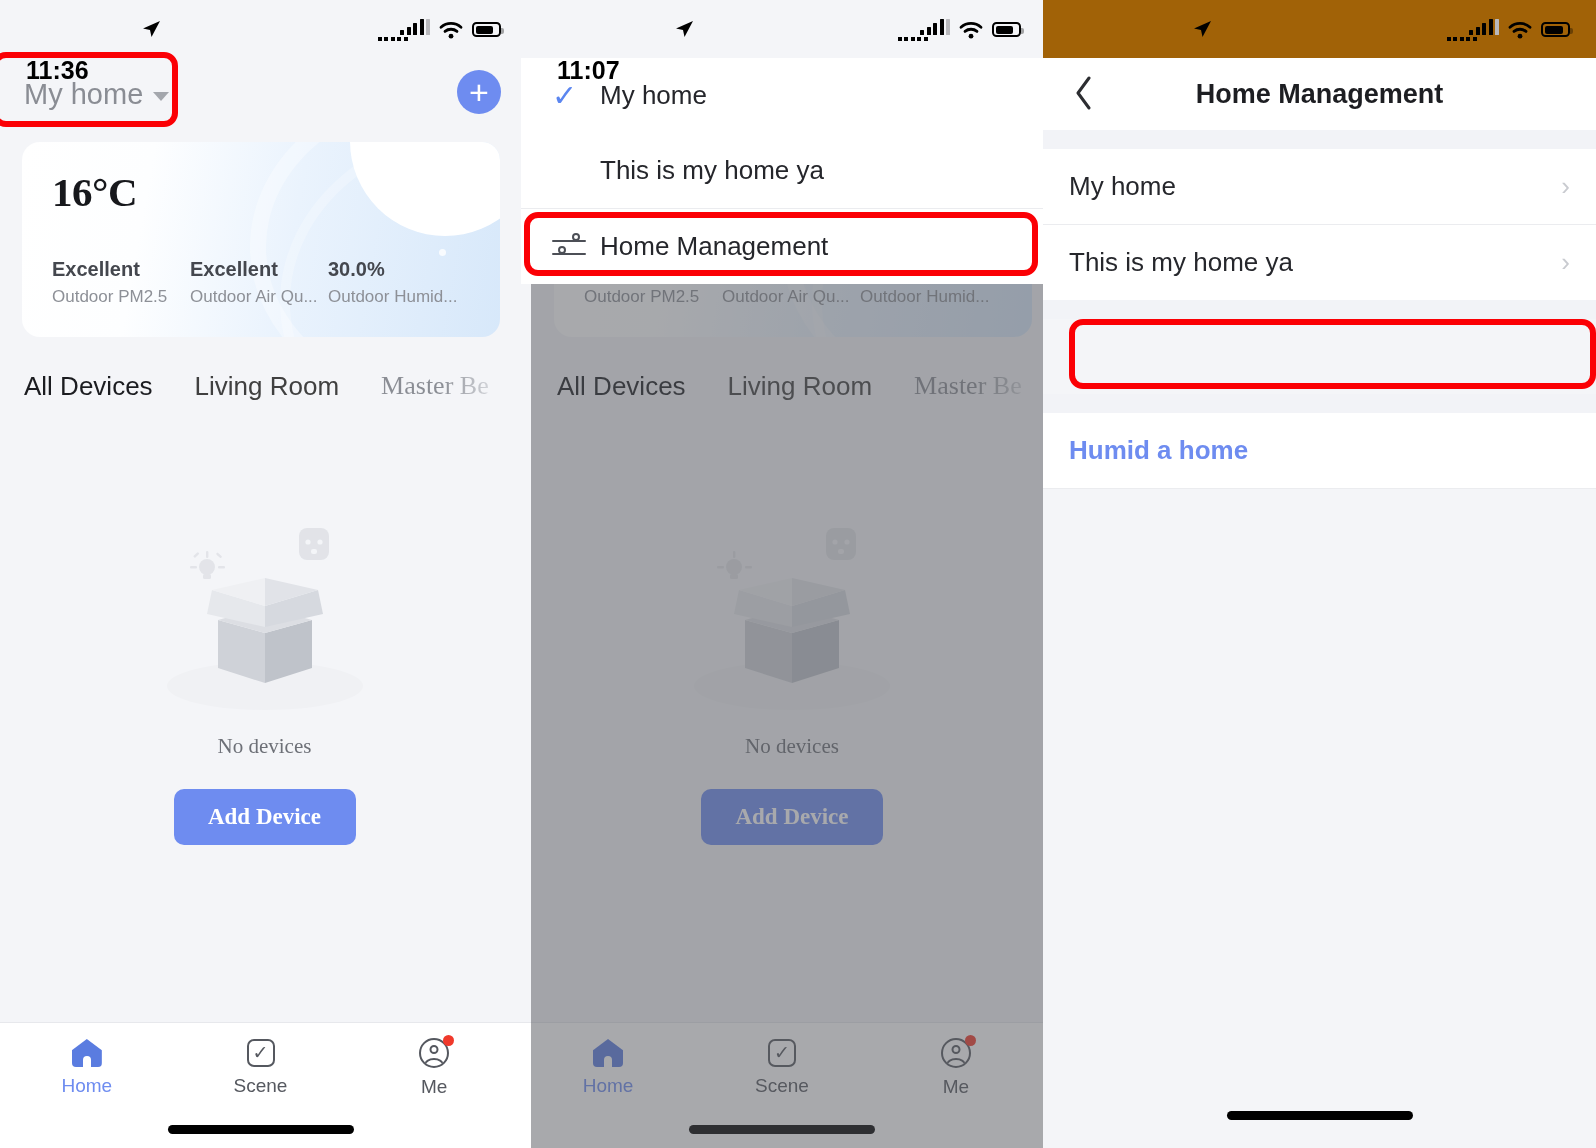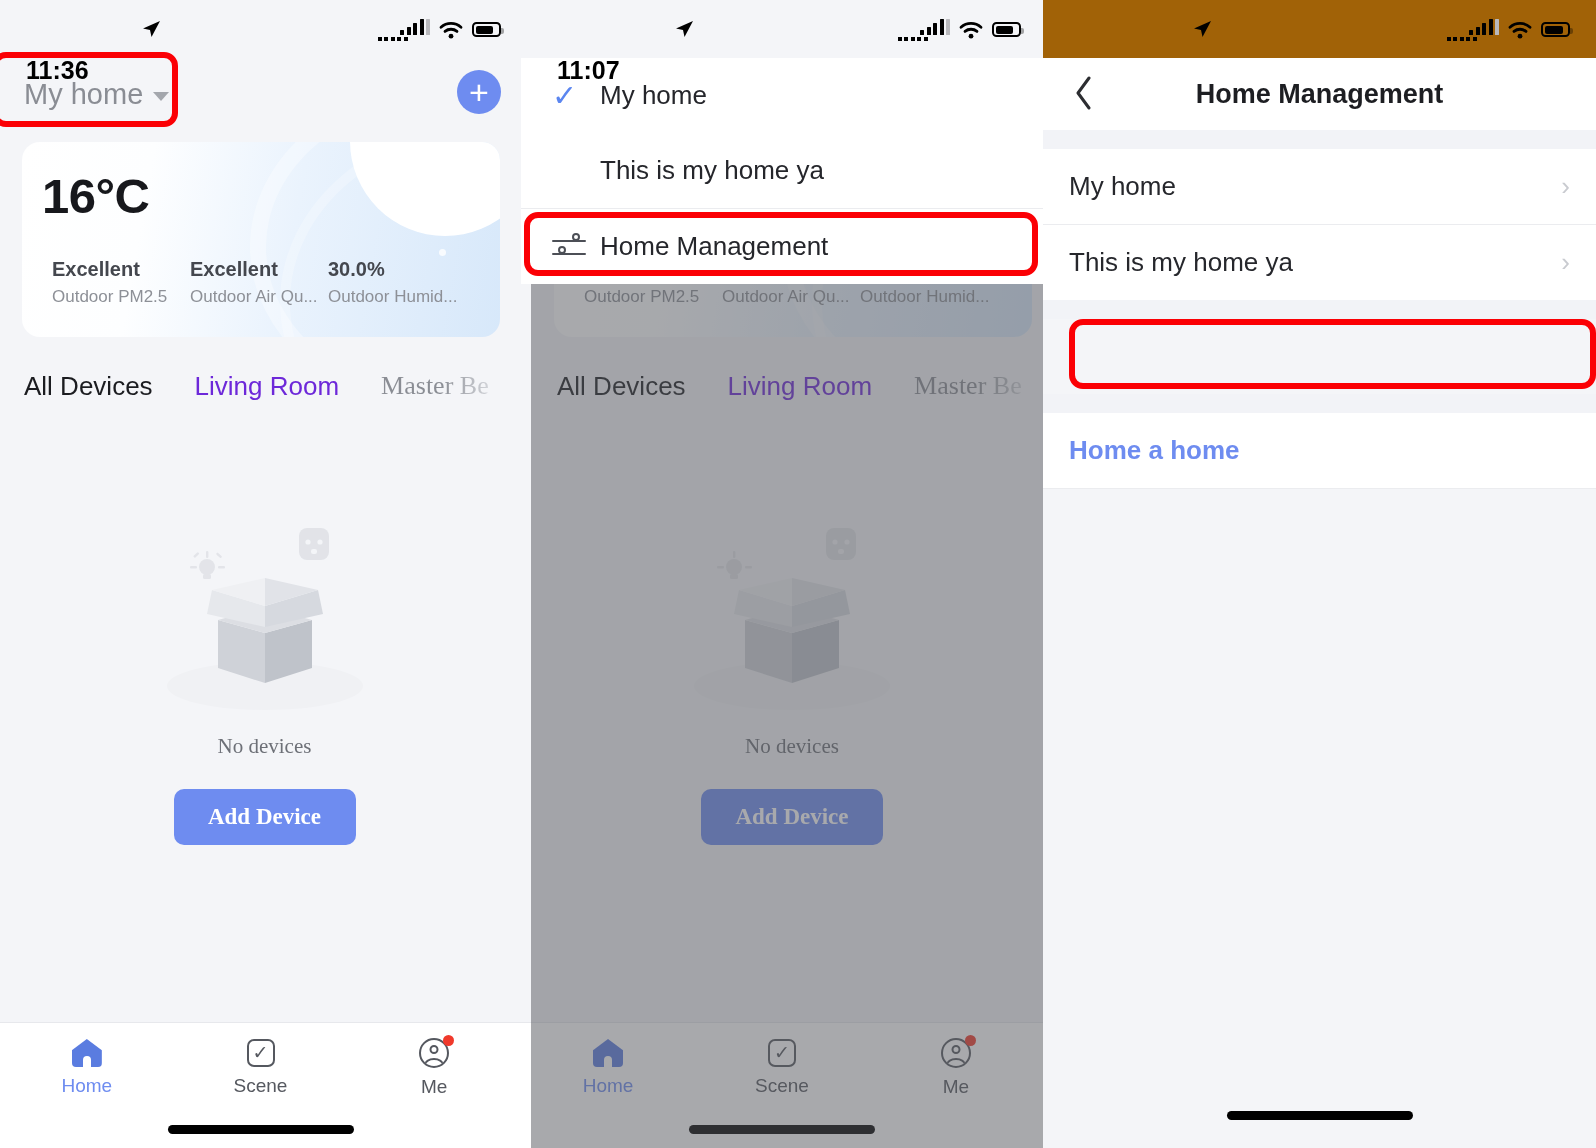--- a/index.html
+++ b/index.html
@@ -84,34 +84,34 @@
   }
   .wcard .arc2 {
     position:absolute; right:-210px; top:-20px; width:430px; height:360px;
     border-radius:50%; border:10px solid rgba(255,255,255,0.25);
   }
   .wcard .dot {
     position:absolute; left:417px; top:107px; width:7px; height:7px;
     border-radius:50%; background:#ffffffcc;
   }
   .wtemp {
-    position:absolute; left:20px; top:26px;
-    font-size:49px; font-weight:bold; color:#17181c; letter-spacing:-0.5px;
+    position:absolute; left:30px; top:26px;
+    font-size:41px; font-weight:bold; color:#17181c; letter-spacing:-0.5px;font-family:Liberation Serif, serif;
   }
   .wstats { position:absolute; left:30px; top:116px; display:flex; }
   .wstat { width:138px; }
   .wstat .v { font-size:20px; font-weight:bold; color:#44474e; }
   .wstat .l { font-size:17px; color:#8d9097; margin-top:6px; }
 
   
   .tabs {
     position:absolute; left:0; top:360px; width:100%; height:52px;
     display:flex; align-items:center; padding-left:24px;
   }
-  .tab { font-size:26px; color:#6d28d9; margin-right:42px; white-space:nowrap; }
+  .tab { font-size:26px; color:#404040; margin-right:42px; white-space:nowrap; }
   .tab.active { color:#1b1c20; font-weight:normal; }
   .tab.faded {
     background:linear-gradient(90deg,#8a8d94 55%,#d2d4d9 100%);
     -webkit-background-clip:text; background-clip:text; color:transparent;
     margin-right:14px;
     font-family:Liberation Serif, serif;
   }
 
   
   .empty { position:absolute; left:4px; top:520px; width:100%;font-family:Liberation Serif, serif; }
@@ -589,21 +589,21 @@
       </div>
     </div>
 
     <div class="band" style="position:absolute;left:0;top:300px;width:100%;height:19px;"></div>
 
 
     <div class="band" style="position:absolute;left:0;top:394px;width:100%;height:19px;"></div>
 
     <div class="list3" style="position:absolute;left:0;top:413px;width:100%;">
       <div class="row3 link">
-        <span>Home a home</span>
+        <span>Humid a home</span>
       </div>
       <div class="sep3"></div>
     </div>
 
     <div class="handle" style="bottom:28px;"></div>
   </div>
 
   <div class="redbox" id="rb1"></div>
   <div class="redbox" id="rb2"></div>
   <div class="redbox" id="rb3"></div>

